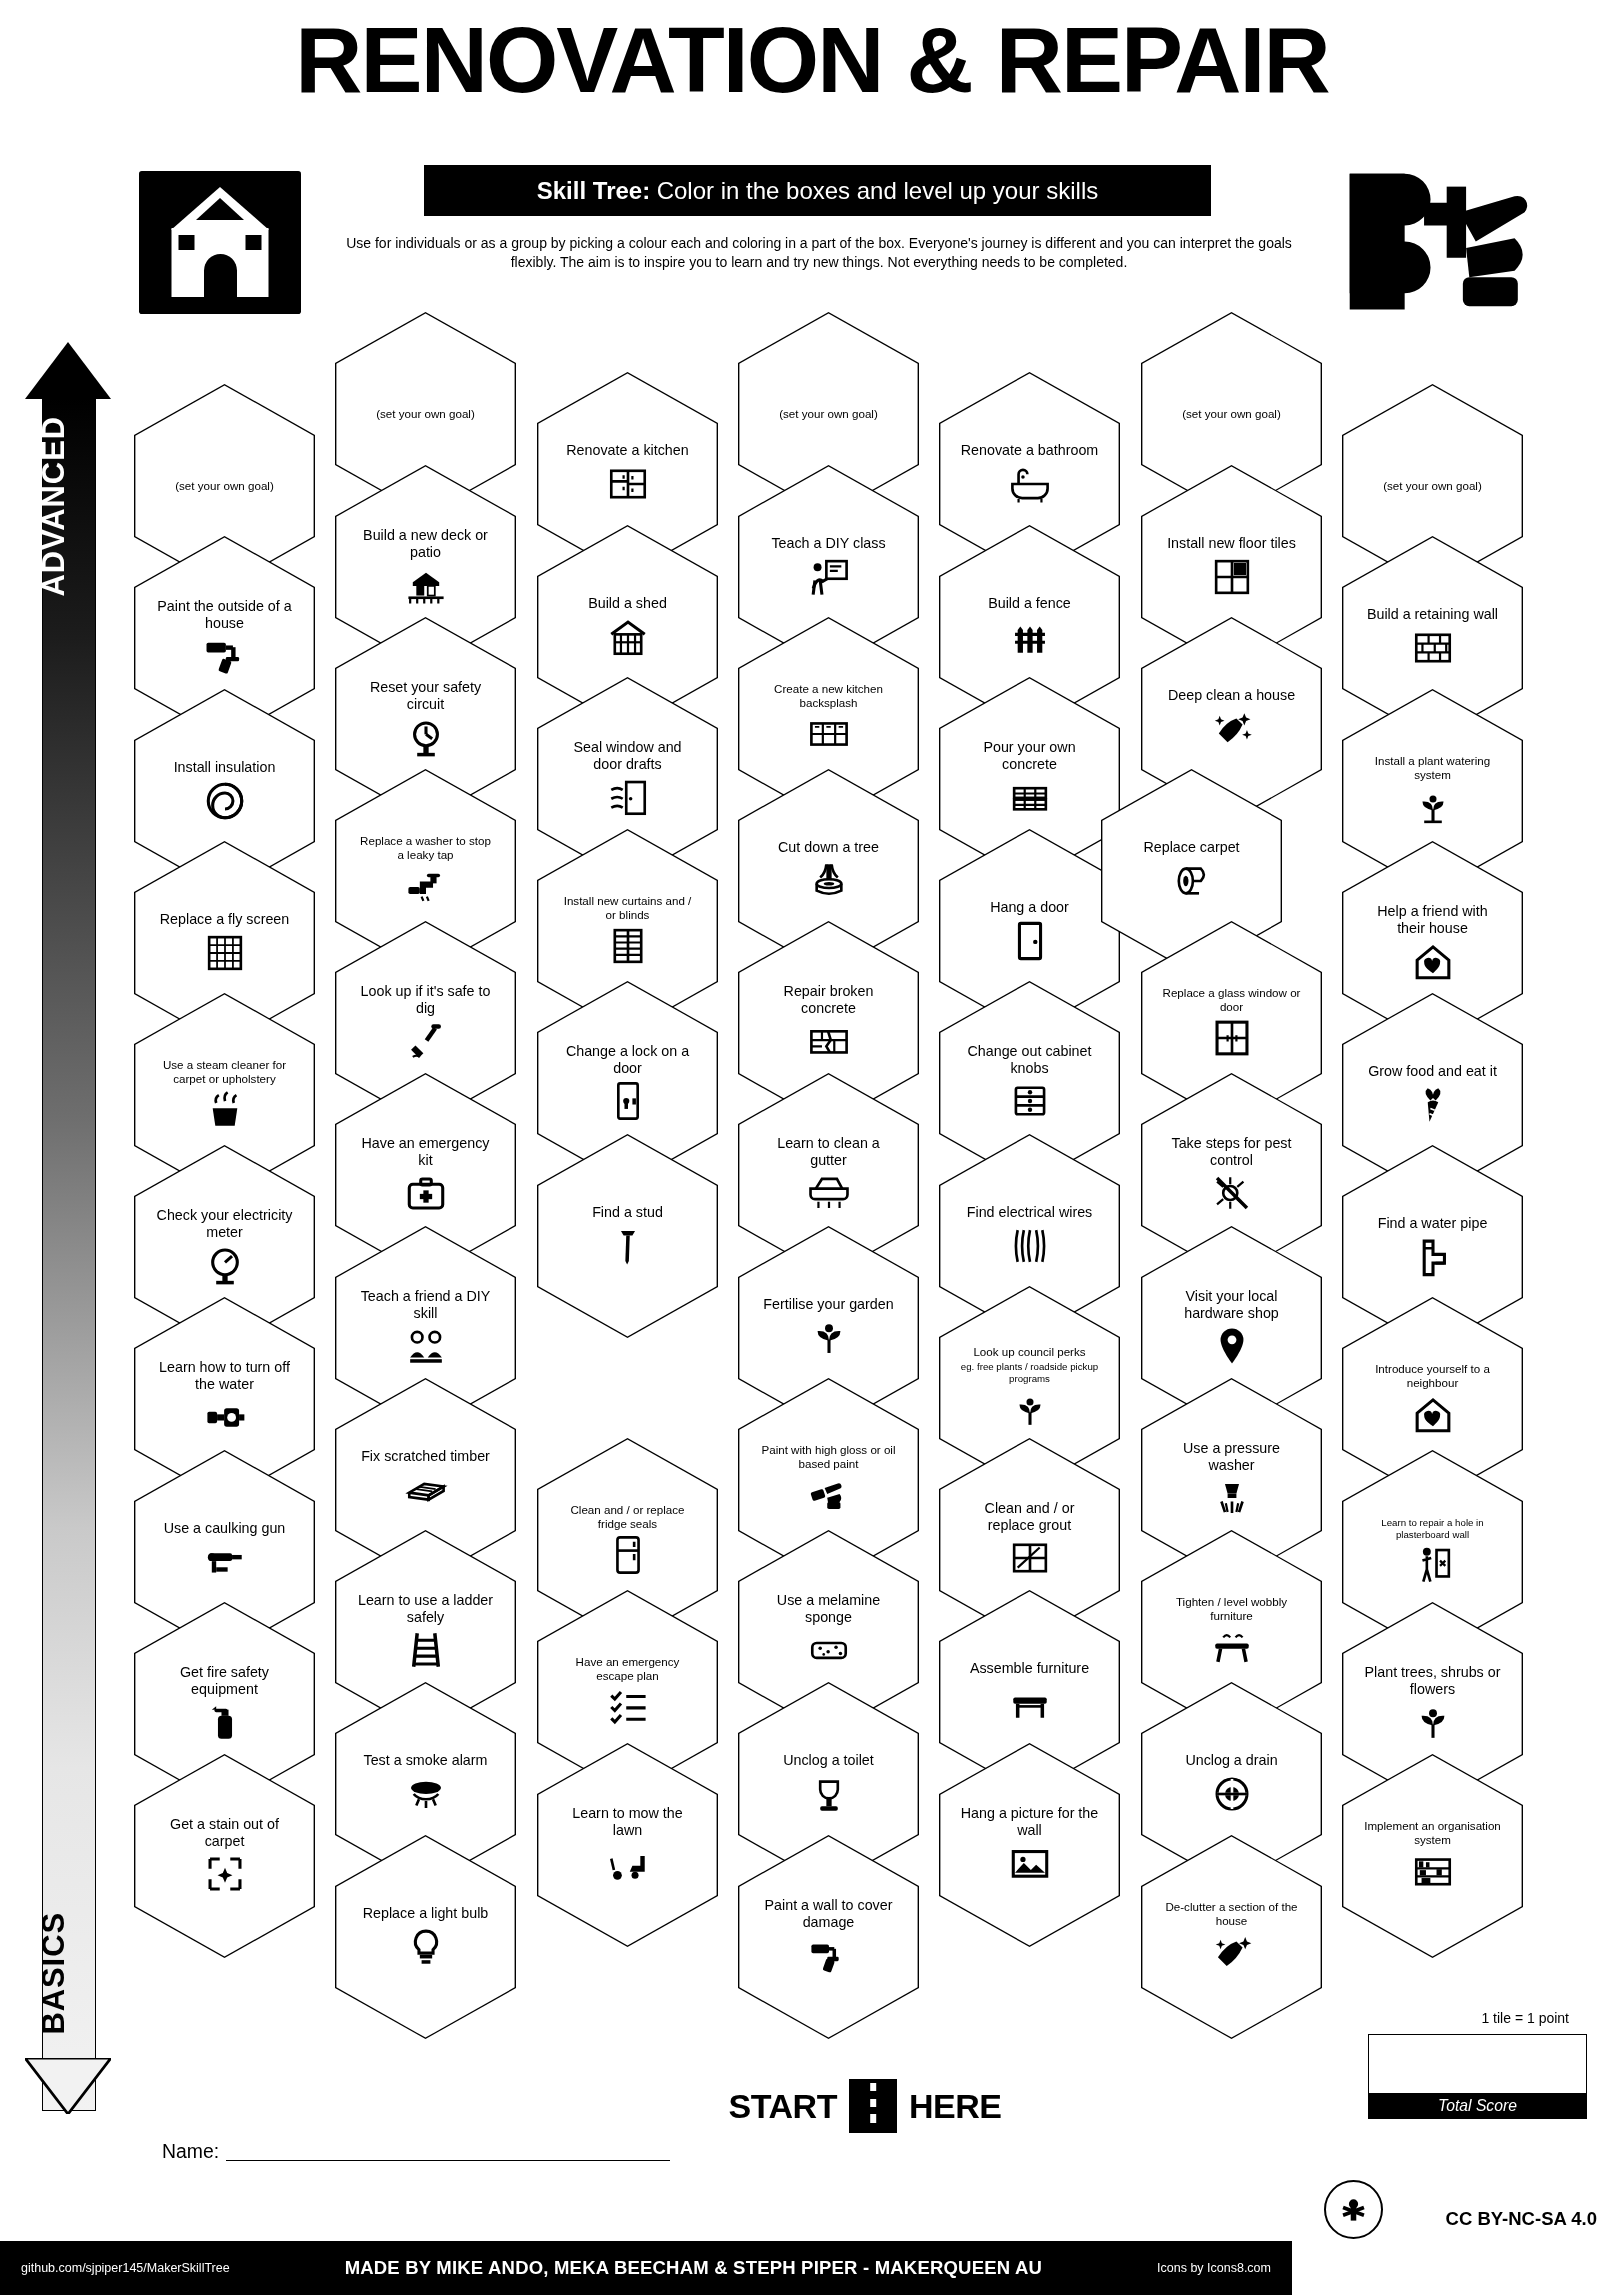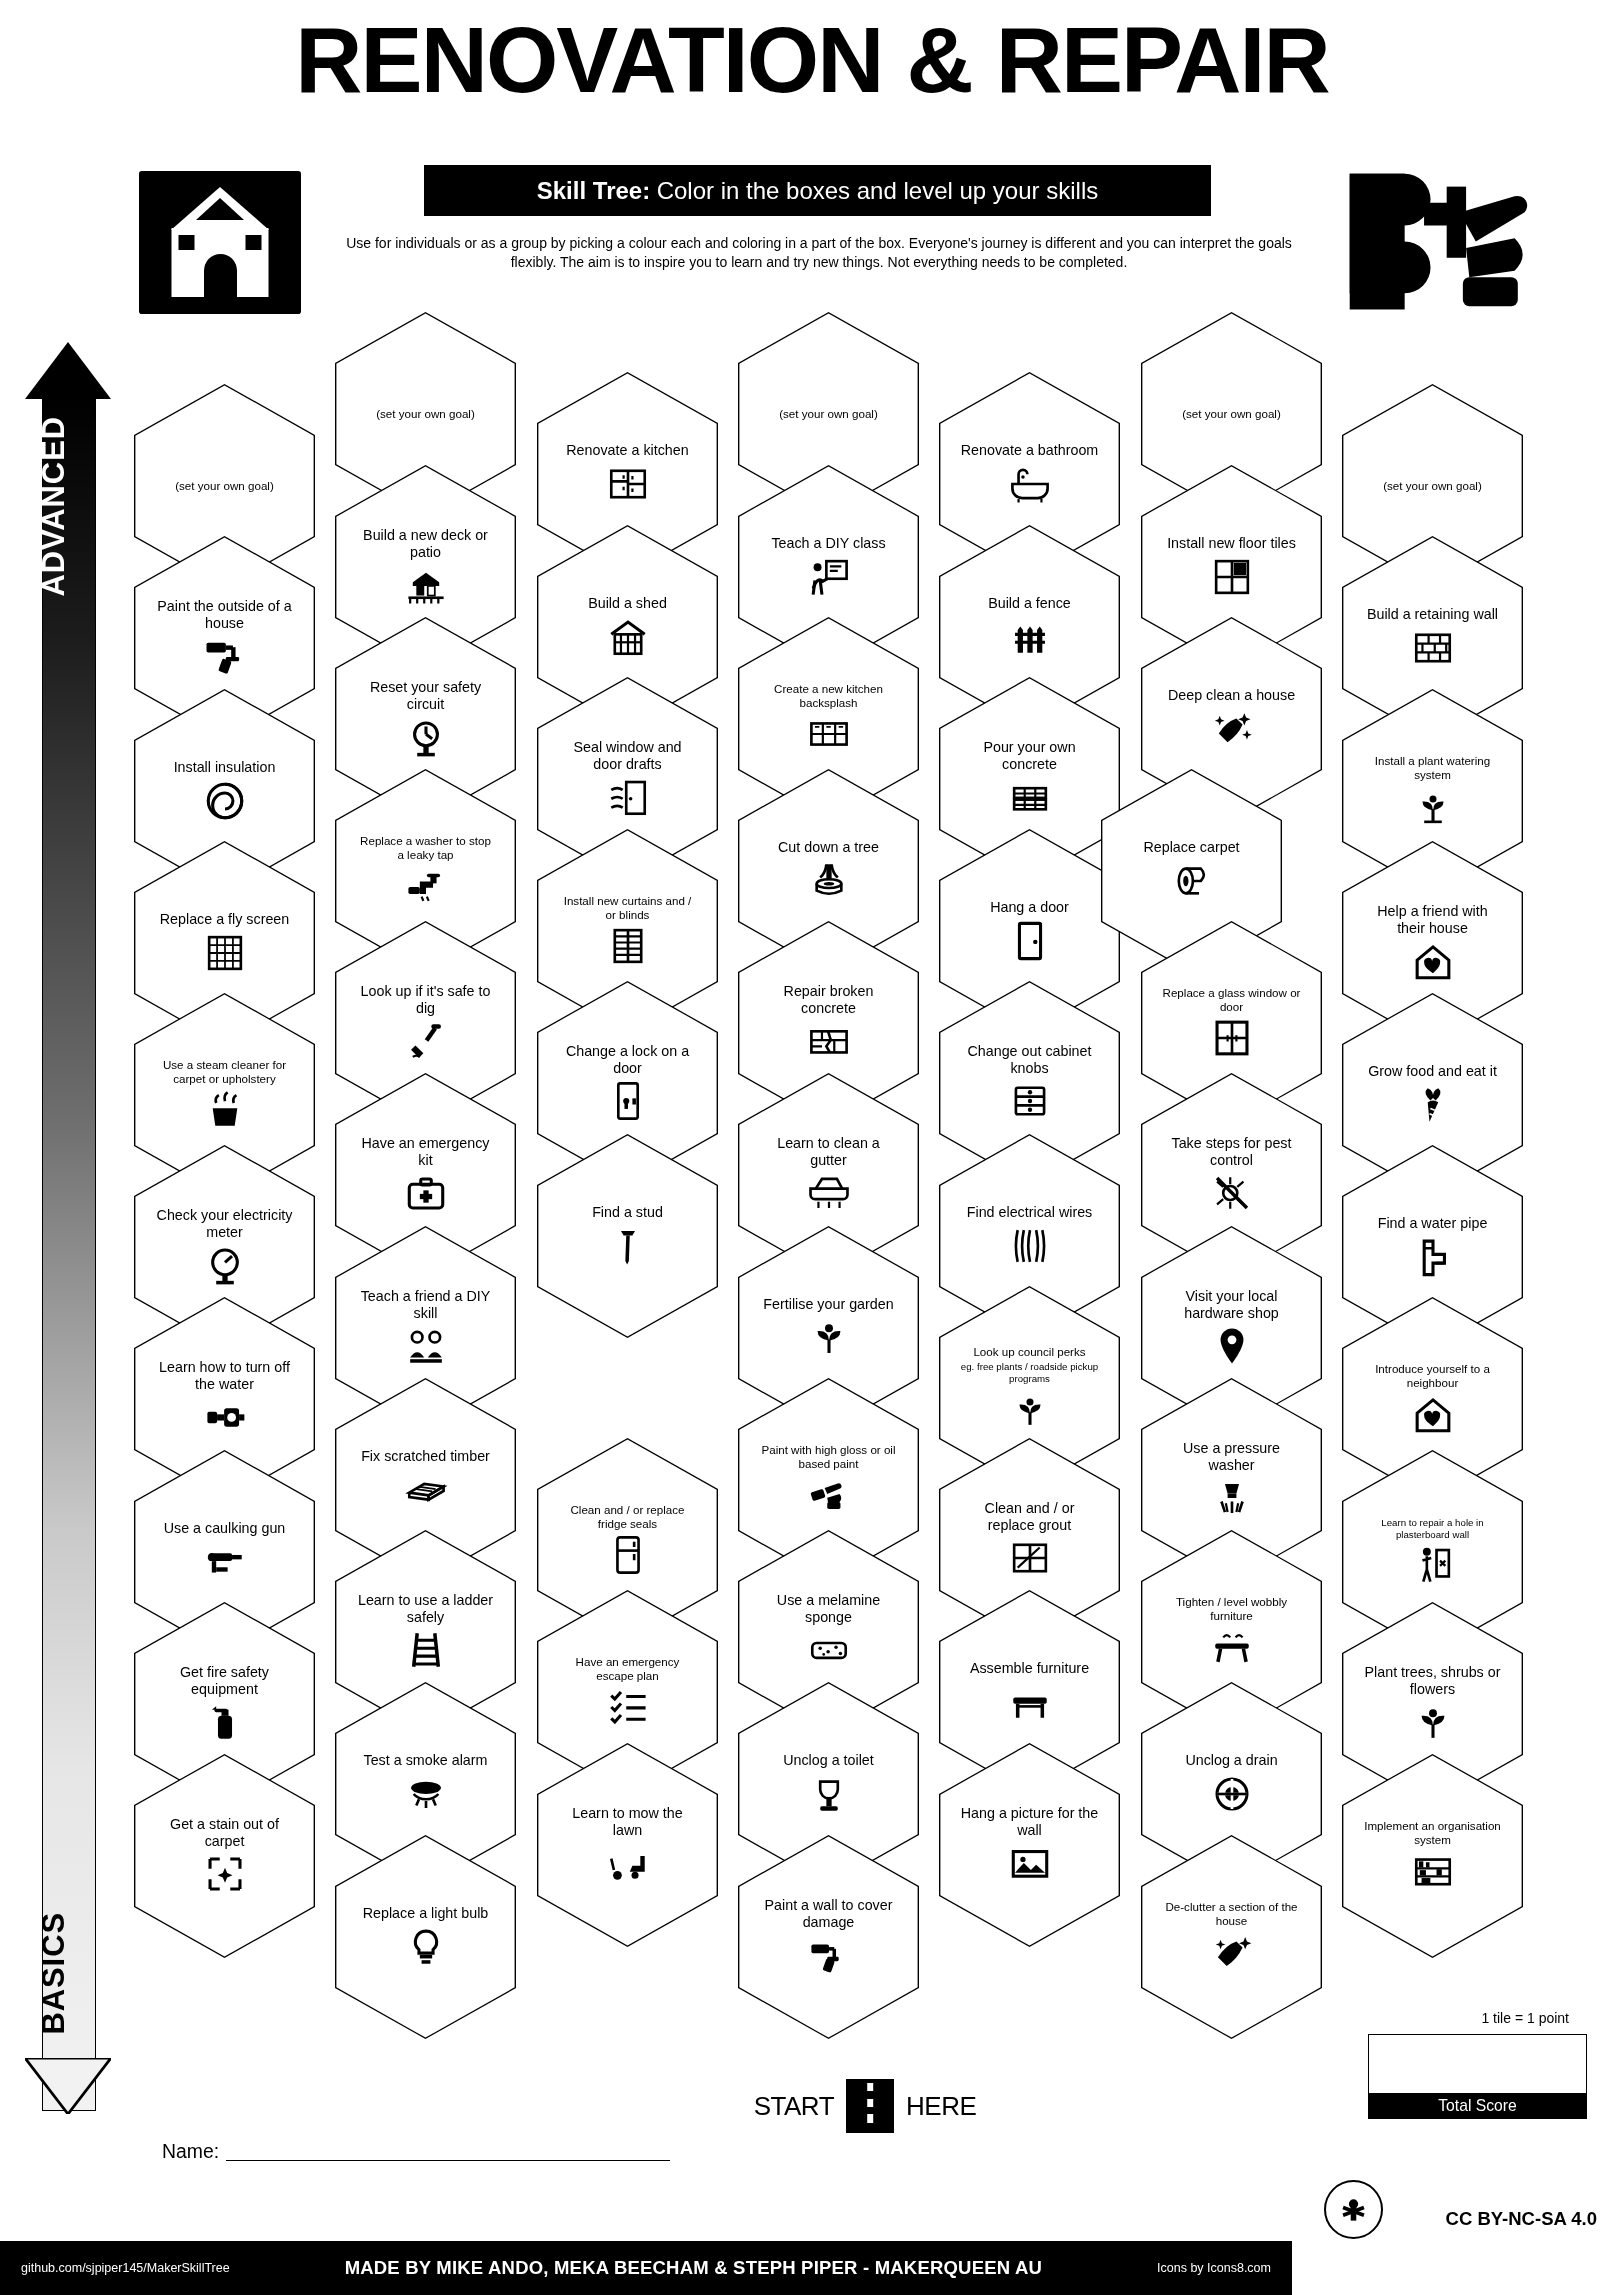--- a/index.html
+++ b/index.html
@@ -103,33 +103,33 @@
   .hexlabel.tiny{font-size:9.7px;}
   .hexlabel.goal{font-size:11.6px;}
   .hexicon{width:44px;height:44px;display:flex;align-items:center;justify-content:center;}
   .hexicon svg{width:100%;height:100%;}
 
   
   .start{
     position:absolute;left:680px;top:2078px;width:370px;height:56px;
     display:flex;align-items:center;justify-content:center;gap:12px;
   }
-  .start .word{font-size:26px;font-weight:normal;letter-spacing:-0.5px;}
+  .start .word{font-size:34px;font-weight:bold;letter-spacing:-0.5px;}
   .road{
     width:48px;height:54px;background:#000;position:relative;
   }
   .road::after{
     content:"";position:absolute;left:50%;top:3.7px;transform:translateX(-50%);
     width:5.6px;height:46px;
     background:repeating-linear-gradient(to bottom,#fff 0 8.3px,#000 8.3px 15.7px);
   }
 
   .score{
     position:absolute;right:37px;top:2034px;width:217px;height:83px;
-    border:1.9px solid #000;background:#fff;
+    border:1.9px solid #000;background:#fff;font-style:italic;
   }
   .score .lbl{
     position:absolute;left:0;right:0;bottom:0;height:25px;background:#000;color:#fff;
     display:flex;align-items:center;justify-content:center;font-size:15.7px;
   }
   .tilepoint{
     position:absolute;right:55px;top:2010px;font-size:14px;
   }
 
   .nameline{

